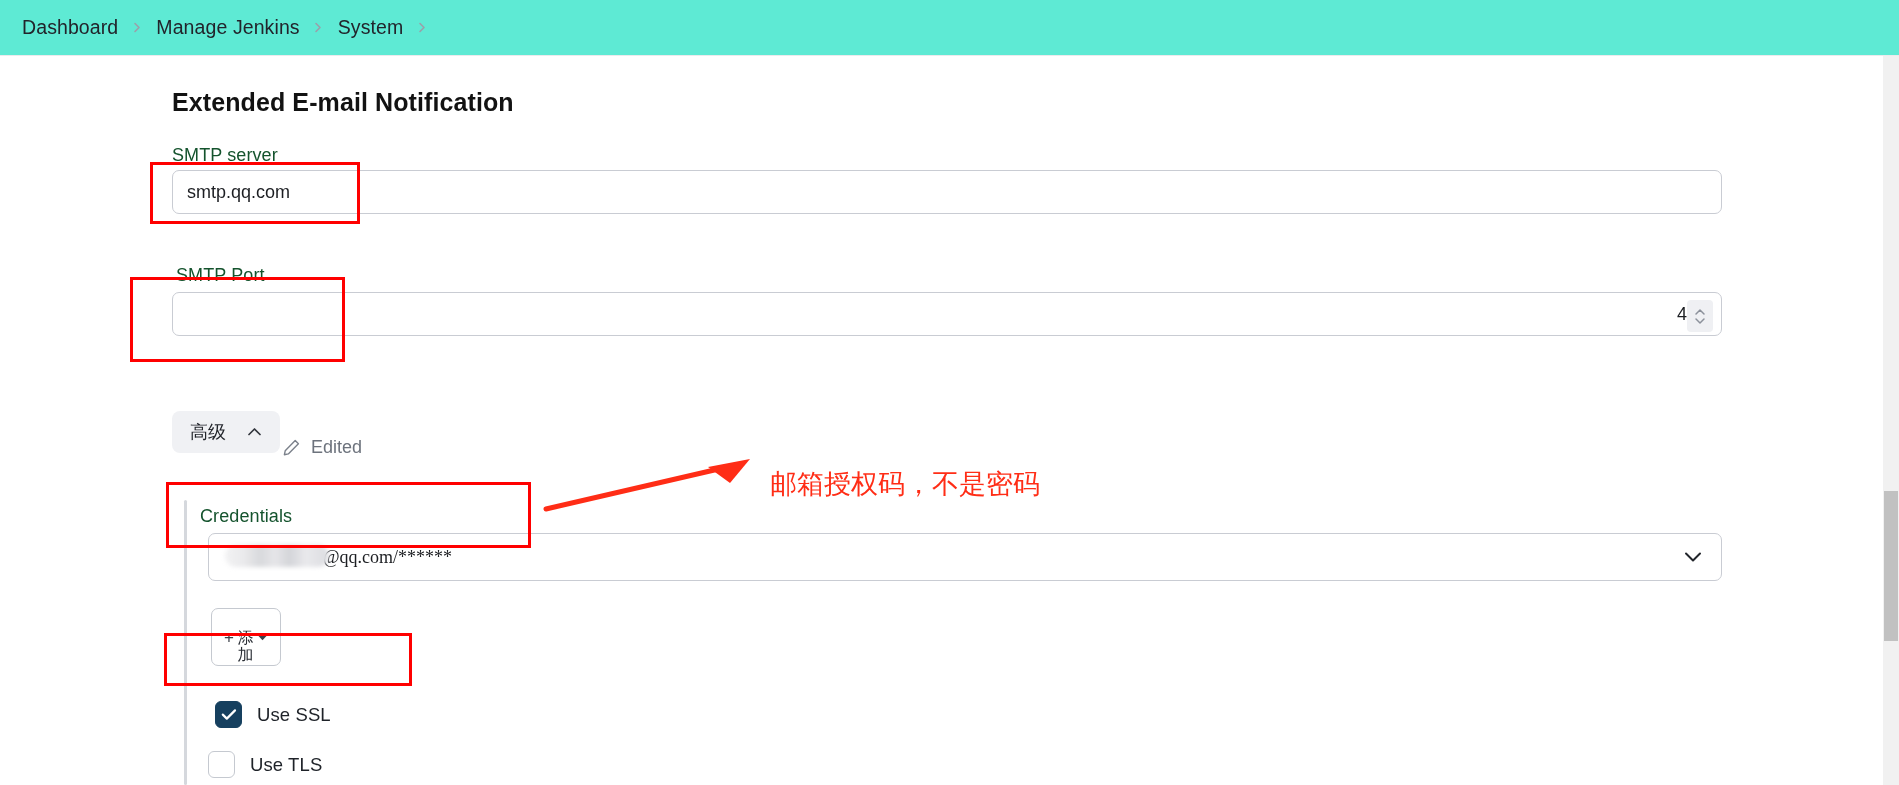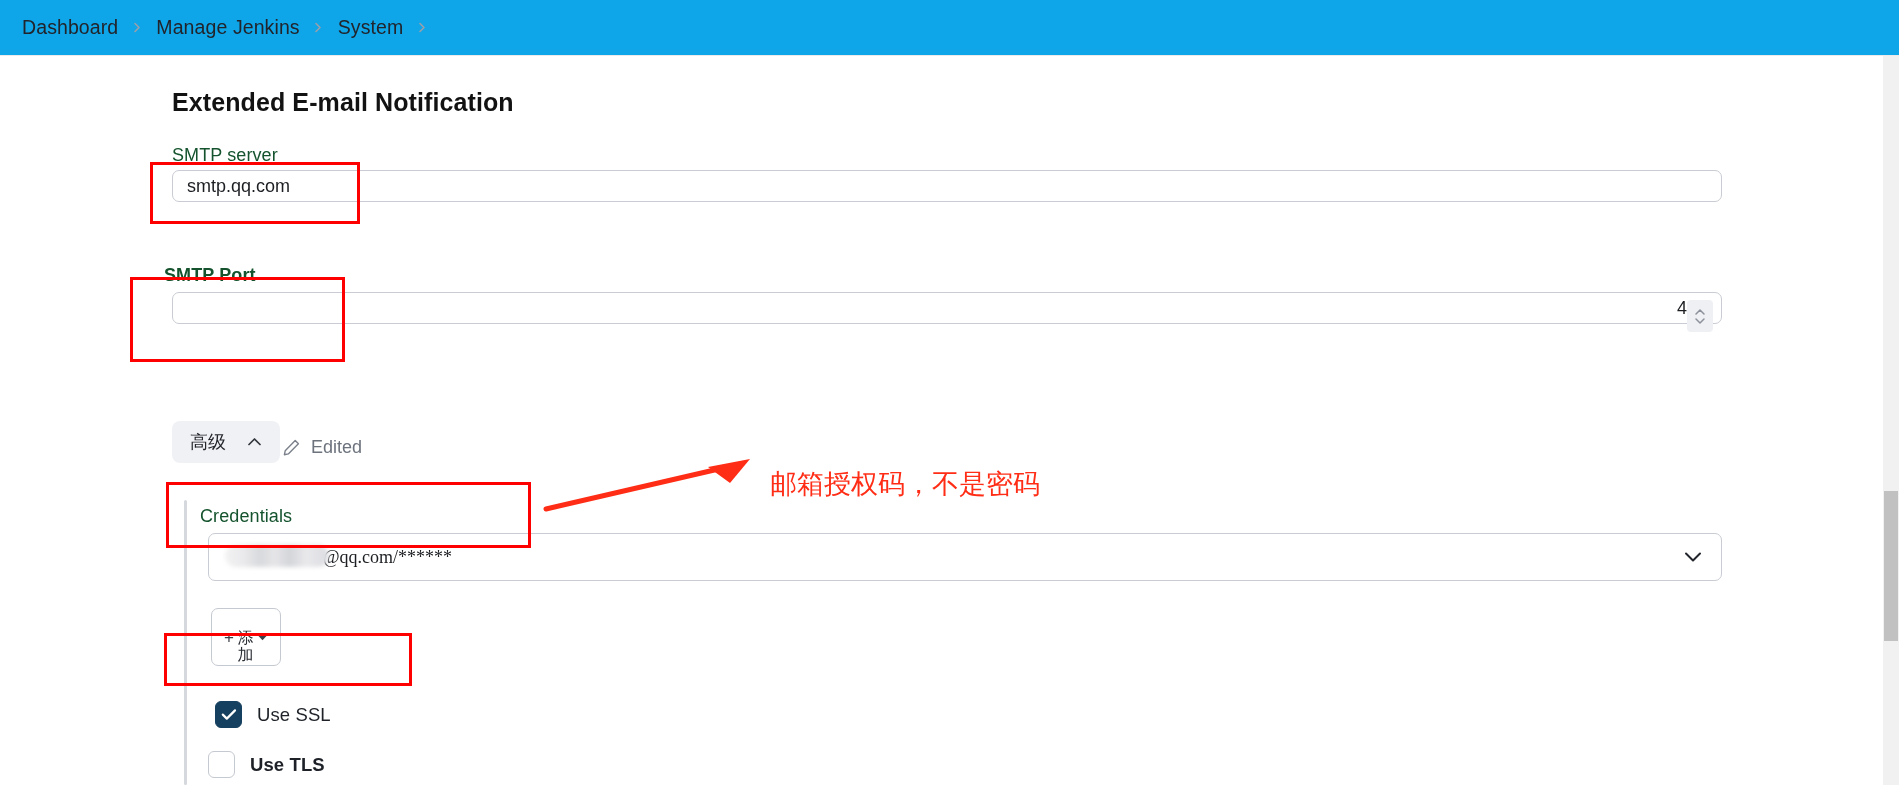--- a/index.html
+++ b/index.html
@@ -16,21 +16,21 @@
     width: 1899px;
     height: 785px;
     background: #ffffff;
   }
 
   
   .breadcrumb-bar {
     position: absolute;
     left: 0; top: 0;
     width: 1899px; height: 56px;
-    background: #0ea5e9;
+    background: #5eead4;
     border-bottom: 1px solid #ebebed;
     display: flex;
     align-items: center;
     padding-left: 22px;
   }
   .crumb {
     font-size: 19.5px;
     color: #22242b;
     letter-spacing: .1px;
     white-space: nowrap;
@@ -68,21 +68,21 @@
     font-size: 18px;
     color: #14532d;
     letter-spacing: .1px;
   }
 
   .text-input {
     position: absolute;
     background: #fff;
     border: 1.6px solid #c9ccd3;
     border-radius: 7px;
-    height: 32px;
+    height: 44px;
     font-size: 18px;
     font-family: "Liberation Sans", "DejaVu Sans", sans-serif;
     color: #1c1e22;
     padding: 7px 14px;
     outline: none;
     line-height: 48px;
   }
   .text-input::placeholder { color: #9aa0a9; }
 
   .spinner {
@@ -289,32 +289,32 @@
     </span>
   </div>
 
   <div class="content">
 
     <h1 class="page-title">Extended E-mail Notification</h1>
 
     <label class="field-label" style="left:172px; top:89px;">SMTP server</label>
     <input class="text-input" style="left: 172px; top: 114px; width: 1550px;" value="smtp.qq.com">
 
-    <label class="field-label" style="left:164px; top:209px;font-weight:bold;">SMTP Port</label>
+    <label class="field-label" style="left:176px; top:209px;">SMTP Port</label>
     <input class="text-input" style="left: 172px; top: 236px; width: 1550px; text-align: right;" value="465">
     <div class="spinner" style="left:1687px; top:244px;">
       <svg width="12" height="8" viewBox="0 0 12 8" fill="none">
           <path d="M2 6L6 2L10 6" stroke="#8c919b" stroke-width="1.5" stroke-linecap="round" stroke-linejoin="round"></path>
         </svg>
       <svg width="12" height="8" viewBox="0 0 12 8" fill="none">
           <path d="M2 2L6 6L10 2" stroke="#8c919b" stroke-width="1.5" stroke-linecap="round" stroke-linejoin="round"></path>
         </svg>
     </div>
 
-    <button class="adv-btn" style="left:172px; top:365px;gap:21px;">
+    <button class="adv-btn" style="left:172px; top:355px;gap:21px;">
       <span>高级</span>
       <span class="chev">
         <svg width="15" height="10" viewBox="0 0 15 10" fill="none">
             <path d="M2 7.5L7.5 2L13 7.5" stroke="#33363d" stroke-width="1.7" stroke-linecap="round" stroke-linejoin="round"></path>
           </svg>
       </span>
     </button>
     <div class="edited-note" style="left:282px; top:381px;">
       <span class="pencil">
         <svg width="19" height="19" viewBox="0 0 19 19" fill="none">
@@ -351,21 +351,21 @@
 
     <div class="check-row" style="left:208px; top:645px;margin-left:7px;">
       <span class="checkbox checked">
         <svg width="16" height="13" viewBox="0 0 16 13" fill="none">
             <path d="M1.8 6.6L5.8 10.6L14 2.4" stroke="#ffffff" stroke-width="2.2" stroke-linecap="round" stroke-linejoin="round"></path>
           </svg>
       </span>
       <span class="check-label">Use SSL</span>
     </div>
 
-    <div class="check-row" style="left:208px; top:695px;font-weight:bold;">
+    <div class="check-row" style="left:208px; top:695px;">
       <span class="checkbox"></span>
       <span class="check-label">Use TLS</span>
     </div>
 
   </div>
 
   <div class="annot-box" style="left:150px; top:162px; width:210px; height:62px;"></div>
 
   <div class="annot-box" style="left:130px; top:277px; width:215px; height:85px;"></div>
 

